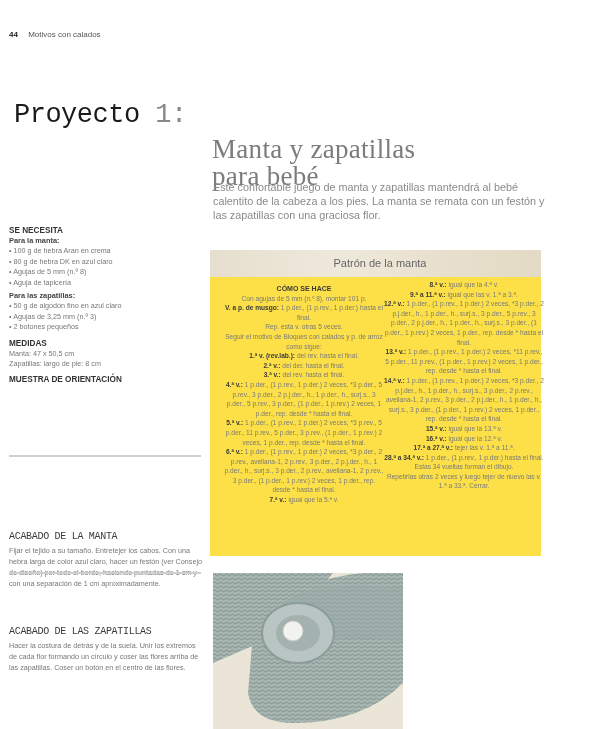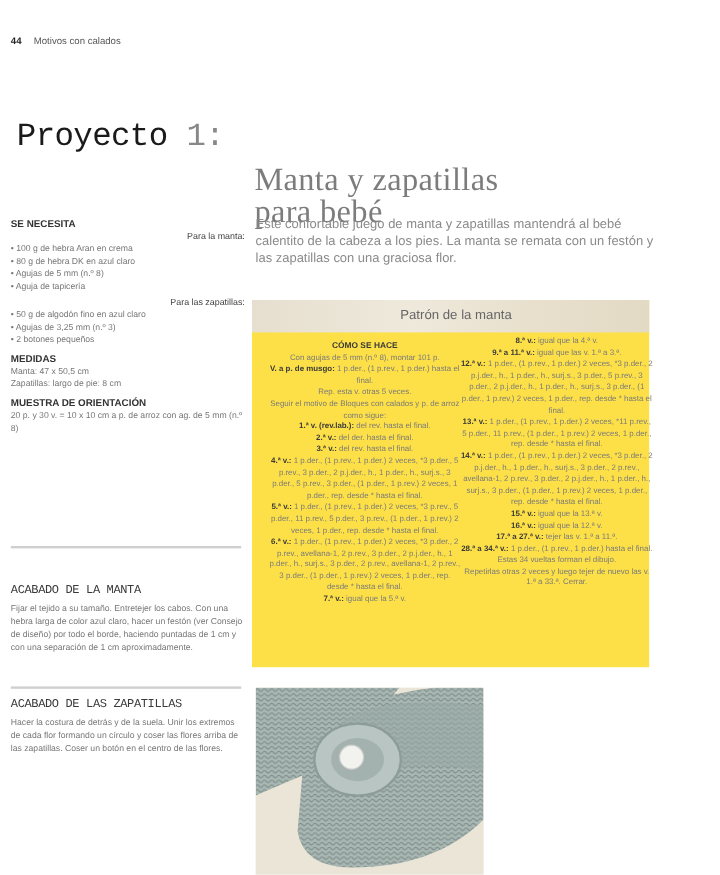--- a/index.html
+++ b/index.html
@@ -11,23 +11,23 @@
   .header .pnum { font-weight: bold; color: #222; margin-right: 8px; text-align: center; }
   .title-proj {
     position: absolute; left: 14px; top: 100px;
     font-family: "Liberation Mono", "DejaVu Sans Mono", monospace; font-size: 27px; color: #1a1a1a; letter-spacing: -0.5px;
   }
   .title-proj .num { color: #888; }
   .title-main {
     position: absolute; left: 212px; top: 100px; width: 380px;
     font-family: "Liberation Serif", "DejaVu Serif", serif; font-size: 27px; line-height: 27px; color: #7c7c7c; letter-spacing: 0.3px; margin-top: 36px;
   }
-  .left { position: absolute; left: 9px; width: 195px; font-size: 7.2px; line-height: 10.4px; color: #777; }
+  .left { position: absolute; left: 9px; width: 195px; font-size: 7.2px; line-height: 10.4px; color: #777; margin-top: 44px; }
   .h-sect { font-weight: bold; color: #333; font-size: 8.2px; margin-top: 5px; line-height: 11px; }
-  .h-sub { font-weight: normal; color: #444; font-size: 7.4px; margin-top: 3px; text-align: right; }
+  .h-sub { font-weight: bold; color: #444; font-size: 7.4px; margin-top: 3px; }
   ul.bul { list-style: none; margin: 0; padding: 0; }
   ul.bul li::before { content: "• "; color: #777; }
   .divider { position: absolute; left: 9px; width: 192px; height: 2px; background: #cfcfcf; }
   .h-finish {
     font-family: "Liberation Mono", "DejaVu Sans Mono", monospace; font-size: 10px; color: #3a3a3a; margin-bottom: 3px; letter-spacing: -0.3px;
   }
   .finish-text { font-size: 7.2px; line-height: 11px; color: #777; }
   .intro {
     position: absolute; left: 213px; top: 180px; width: 340px;
     font-size: 10.8px; line-height: 14px; color: #8a8a8a;
@@ -80,21 +80,20 @@
   <div class="h-sub">Para las zapatillas:</div>
   <ul class="bul">
     <li>50 g de algodón fino en azul claro</li>
     <li>Agujas de 3,25 mm (n.º 3)</li>
     <li>2 botones pequeños</li>
   </ul>
   <div class="h-sect">MEDIDAS</div>
   <div>Manta: 47 x 50,5 cm</div>
   <div>Zapatillas: largo de pie: 8 cm</div>
   <div class="h-sect">MUESTRA DE ORIENTACIÓN</div>
-  <div>20 p. y 30 v. = 10 x 10 cm a p. de arroz con ag. de 5 mm (n.º 8)</div>
 </div>
 
 <div class="divider" style="top:455px;"></div>
 <div class="left" style="top:488px;">
   <div class="h-finish">ACABADO DE LA MANTA</div>
   <div class="finish-text">Fijar el tejido a su tamaño. Entretejer los cabos. Con una hebra larga de color azul claro, hacer un festón (ver Consejo de diseño) por todo el borde, haciendo puntadas de 1 cm y con una separación de 1 cm aproximadamente.</div>
 </div>
 
 <div class="divider" style="top:572px;"></div>
 <div class="left" style="top:583px;">

